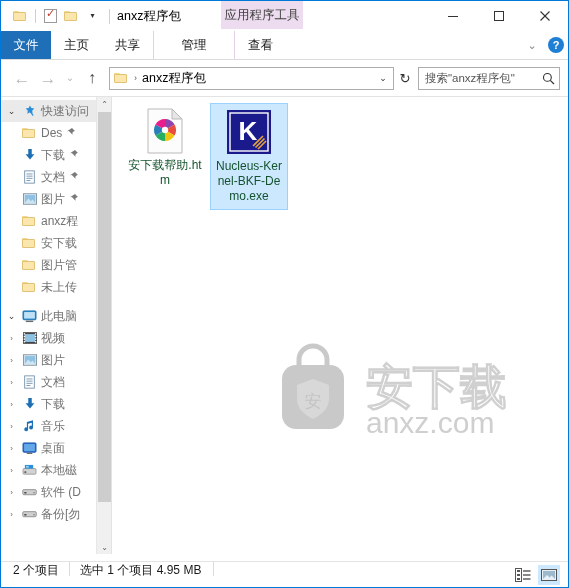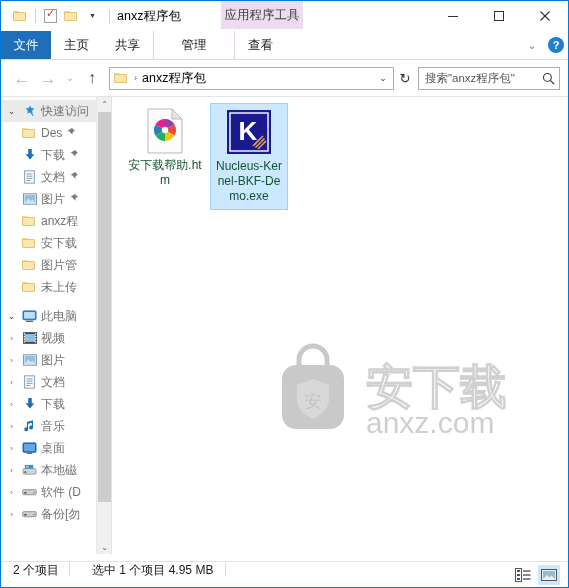--- a/index.html
+++ b/index.html
@@ -509,21 +509,21 @@
           </g>
           <text x="100" y="92" font-family="Liberation Sans, sans-serif" font-size="30" fill="#cfcfcf">anxz.com</text>
         </svg>
       </div>
     </div>
   </div>
 
   <div class="statusbar">
     <span class="st-text">2 个项目</span>
     <span class="st-div"></span>
-    <span class="st-text" style="margin-left:12px">选中 1 个项目  4.95 MB</span>
+    <span class="st-text" style="margin-left:0">选中 1 个项目  4.95 MB</span>
     <span class="st-div tail"></span>
     <div class="viewbtns">
       <div class="vb">
         <svg width="16" height="14" viewBox="0 0 16 14">
           <rect x="0.5" y="0.5" width="6" height="13" fill="none" stroke="#555"></rect>
           <rect x="2" y="2" width="3" height="2" fill="#555"></rect>
           <rect x="2" y="6" width="3" height="2" fill="#555"></rect>
           <rect x="2" y="10" width="3" height="2" fill="#555"></rect>
           <line x1="8" y1="3" x2="15.5" y2="3" stroke="#555" stroke-width="1.4"></line>
           <line x1="8" y1="7" x2="15.5" y2="7" stroke="#555" stroke-width="1.4"></line>

